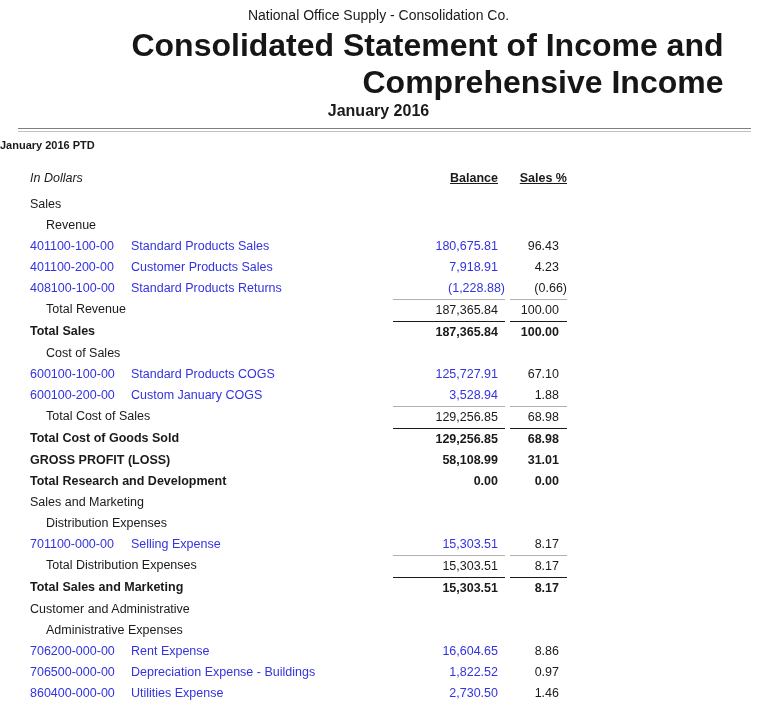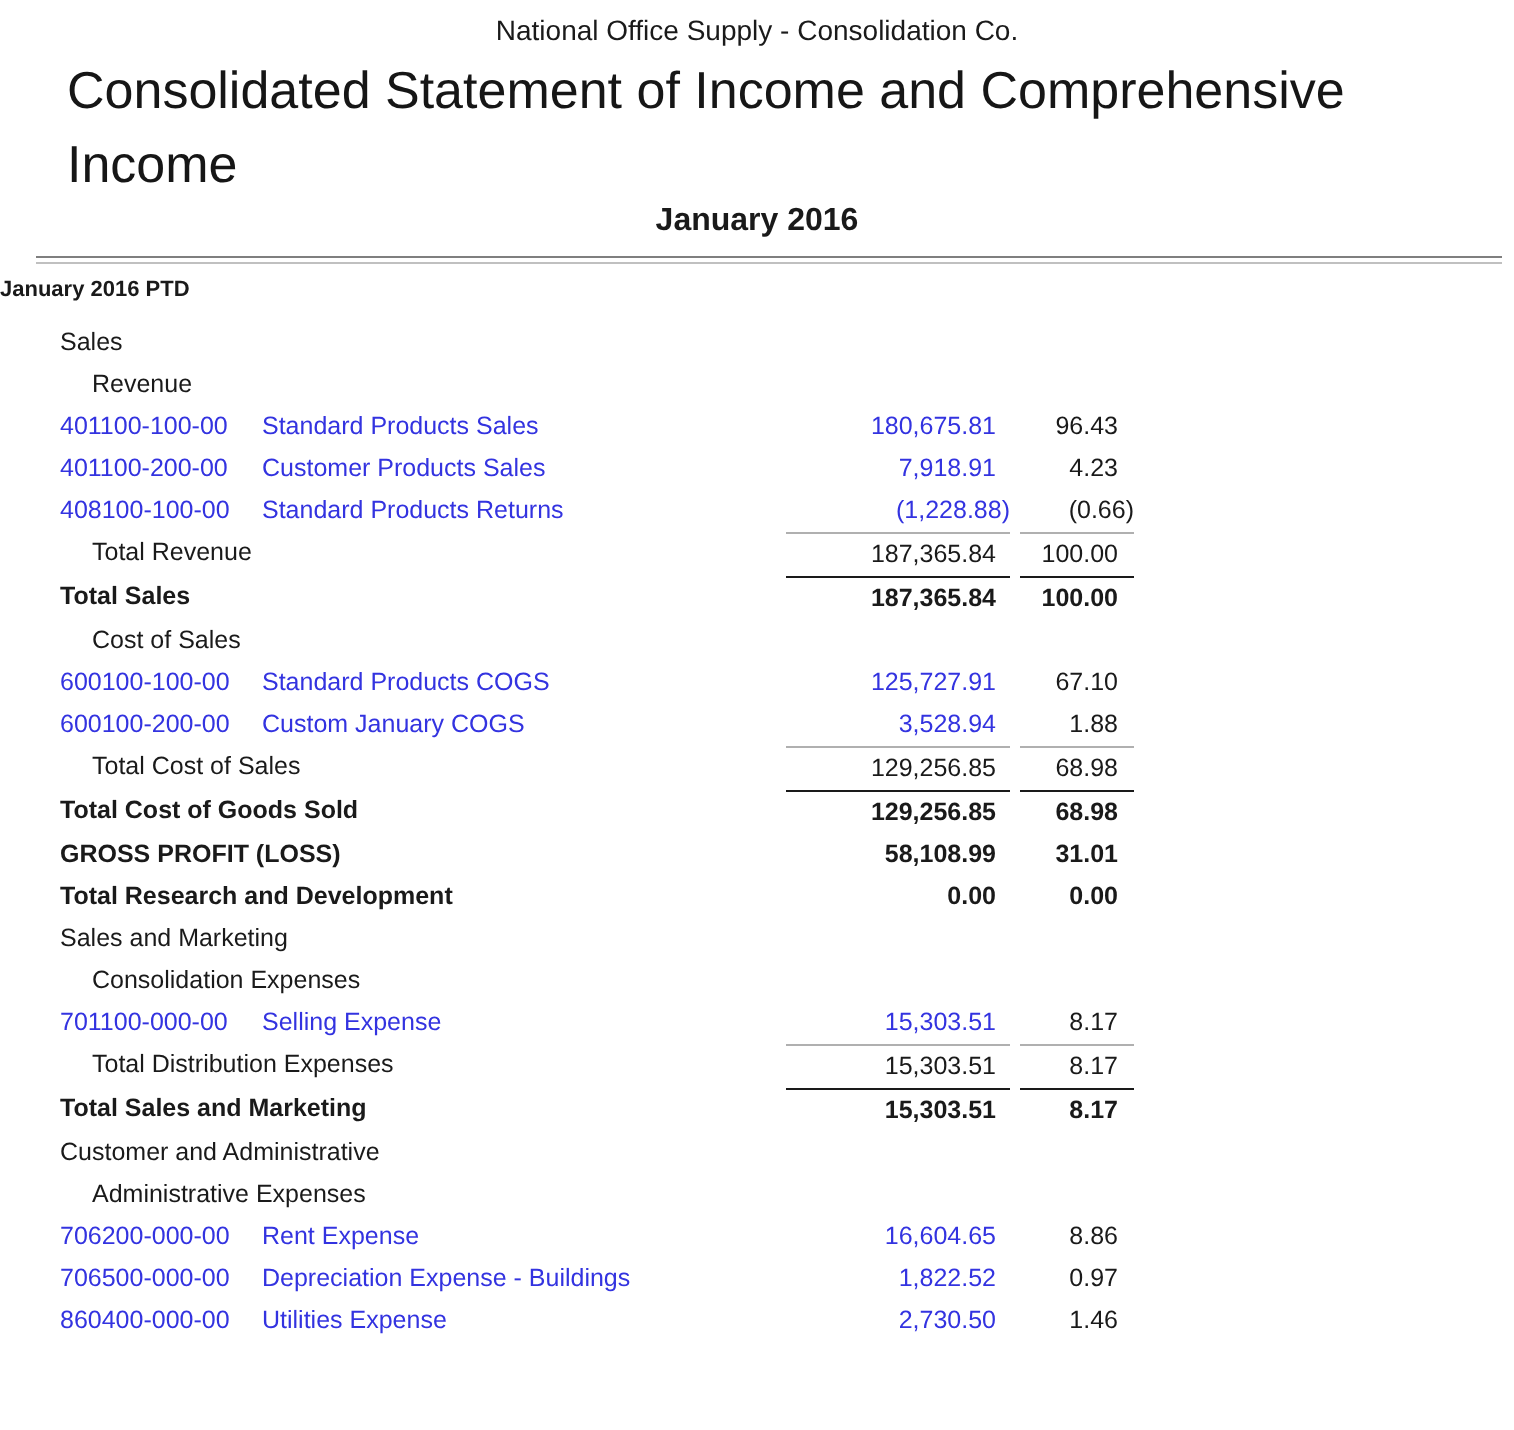--- a/index.html
+++ b/index.html
@@ -9,21 +9,21 @@
     --div-top:#7f7f7f;
     --div-bot:#c0c0c0;
     --ink:#1a1a1a;
   }
   html,body{margin:0;padding:0;}
   body{
     width:757px;height:715px;overflow:hidden;background:#ffffff;
     font-family:"Liberation Sans", sans-serif;color:var(--ink);
   }
   .company{padding-top:7px;text-align:center;font-size:14px;}
-  .title{margin:4px auto 0;max-width:690px;text-align:left;font-size:26px;font-weight:400;line-height:37px;color:#161616;}
+  .title{margin:4px auto 0;max-width:690px;text-align:right;font-size:32px;font-weight:700;line-height:37px;color:#161616;}
   .period{margin-top:1px;text-align:center;font-size:16px;font-weight:bold;}
   .divider{margin:8px 6px 0 18px;height:2px;border-top:1px solid var(--div-top);border-bottom:1px solid var(--div-bot);}
   .ptd{margin-top:5px;padding-right:118px;text-align:left;font-weight:700;font-size:11px;line-height:17px;}
   .row{
     display:grid;grid-template-columns:1fr 112px 5px 57px;
     padding:0 190px 0 30px;line-height:21px;font-size:12.5px;
   }
   .colhead{margin-top:16px;line-height:17px;}
   .in-dollars{font-style:italic;}
   .colhead-label{font-weight:700;text-decoration:underline;}
@@ -46,20 +46,32 @@
 </head>
 <body>
 
 <div class="page">
   <div class="company">National Office Supply - Consolidation Co.</div>
   <div class="title">Consolidated Statement of Income and Comprehensive Income</div>
   <div class="period">January 2016</div>
   <div class="divider"></div>
   <div class="ptd">January 2016 PTD</div>
 
+  <div class="row colhead">
+    <div class="cell desc">
+      <span class="in-dollars">In Dollars</span>
+    </div>
+    <div class="cell num bal">
+      <span class="colhead-label">Balance</span>
+    </div>
+    <div class="cell gap"></div>
+    <div class="cell num pct nopad">
+      <span class="colhead-label">Sales %</span>
+    </div>
+  </div>
 
   <div class="rows" id="rows">
       <div class="row section">
         <div class="cell desc"><span class="row-label">Sales</span></div>
         <div class="cell num bal"></div>
         <div class="cell gap"></div>
         <div class="cell num pct"></div>
       </div>
       <div class="row sub">
         <div class="cell desc"><span class="row-label">Revenue</span></div>
@@ -144,21 +156,21 @@
         <div class="cell gap"></div>
         <div class="cell num pct">0.00</div>
       </div>
       <div class="row section">
         <div class="cell desc"><span class="row-label">Sales and Marketing</span></div>
         <div class="cell num bal"></div>
         <div class="cell gap"></div>
         <div class="cell num pct"></div>
       </div>
       <div class="row sub">
-        <div class="cell desc"><span class="row-label">Consolidation Expenses</span></div>
+        <div class="cell desc"><span class="row-label">Distribution Expenses</span></div>
         <div class="cell num bal"></div>
         <div class="cell gap"></div>
         <div class="cell num pct"></div>
       </div>
       <div class="row acct">
         <div class="cell desc"><span class="acct-num link">701100-000-00</span><span class="acct-name link">Selling Expense</span></div>
         <div class="cell num bal link">15,303.51</div>
         <div class="cell gap"></div>
         <div class="cell num pct">8.17</div>
       </div>

